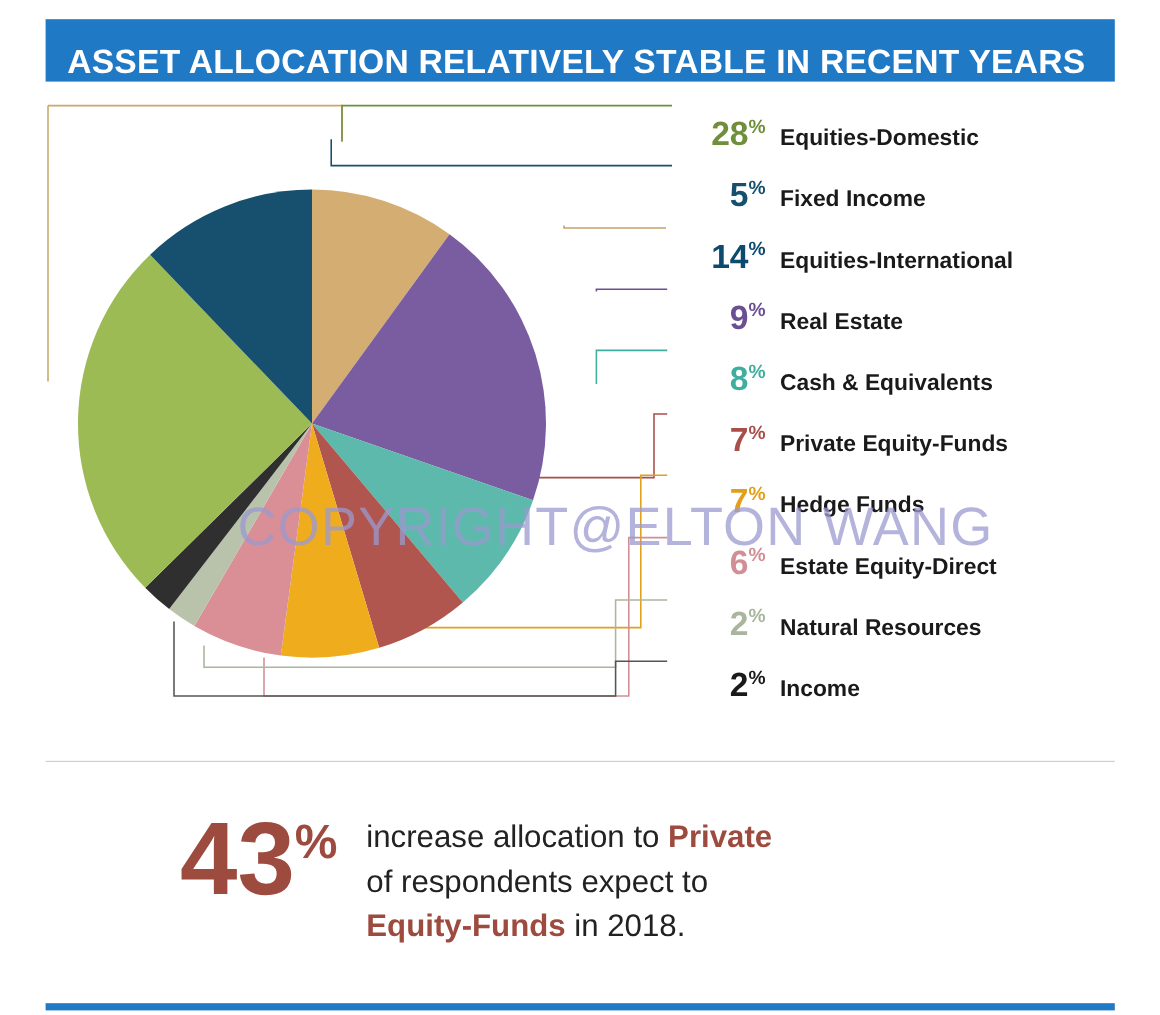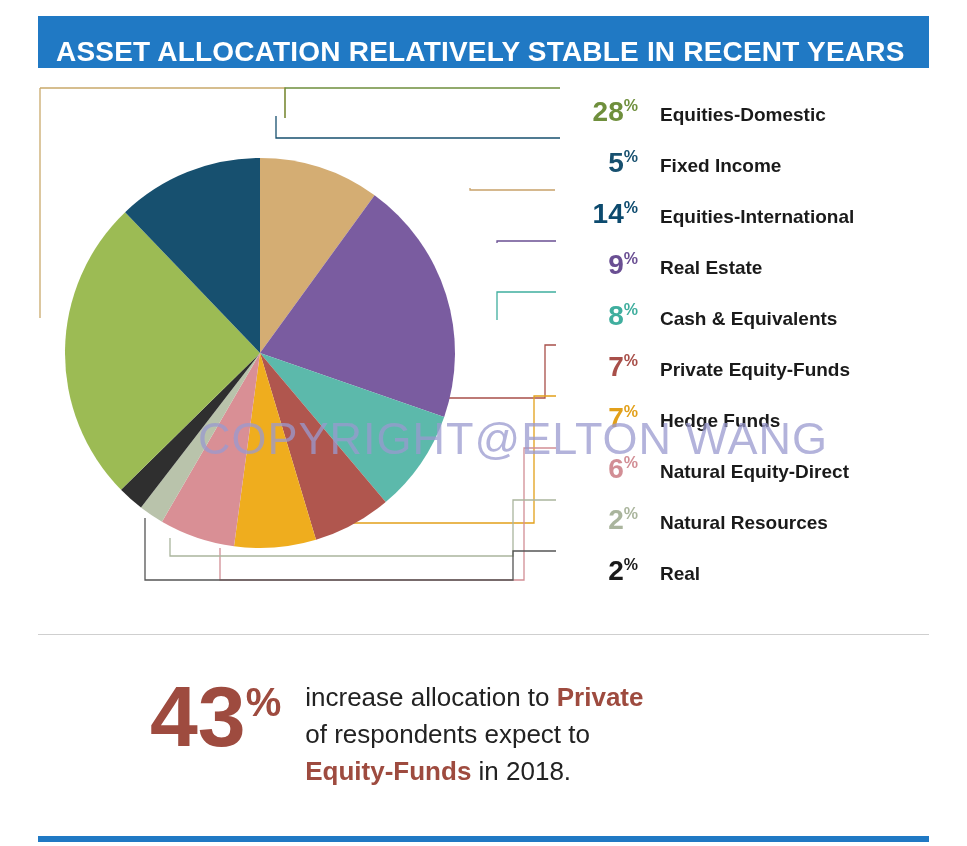--- a/index.html
+++ b/index.html
@@ -62,21 +62,20 @@
   .legend {
     position: absolute;
     left: 560px;
     top: 28px;
     width: 400px;
   }
   .legend-row {
     display: flex;
     align-items: baseline;
     height: 51px;
-    gap: 10px;
   }
   .legend-val {
     width: 78px;
     text-align: right;
     font-size: 28px;
     font-weight: bold;
     font-family: "Liberation Sans", sans-serif;
     white-space: nowrap;
   }
   .legend-val .pct {
@@ -248,31 +247,31 @@
         <div class="legend-label">Private Equity-Funds</div>
       </div>
 
       <div class="legend-row">
         <div class="legend-val" style="color:#e2a01a;"><span>7</span><span class="pct">%</span></div>
         <div class="legend-label">Hedge Funds</div>
       </div>
 
       <div class="legend-row">
         <div class="legend-val" style="color:#d28e95;"><span>6</span><span class="pct">%</span></div>
-        <div class="legend-label">Natural Equity-Direct</div>
+        <div class="legend-label">Estate Equity-Direct</div>
       </div>
 
       <div class="legend-row">
         <div class="legend-val" style="color:#aab59d;"><span>2</span><span class="pct">%</span></div>
         <div class="legend-label">Natural Resources</div>
       </div>
 
       <div class="legend-row">
         <div class="legend-val" style="color:#1a1a1a;"><span>2</span><span class="pct">%</span></div>
-        <div class="legend-label">Real</div>
+        <div class="legend-label">Income</div>
       </div>
 
     </div>
 
     <div class="watermark">COPYRIGHT@ELTON WANG</div>
   </div>
 
   <div class="divider"></div>
 
   <div class="footnote">

